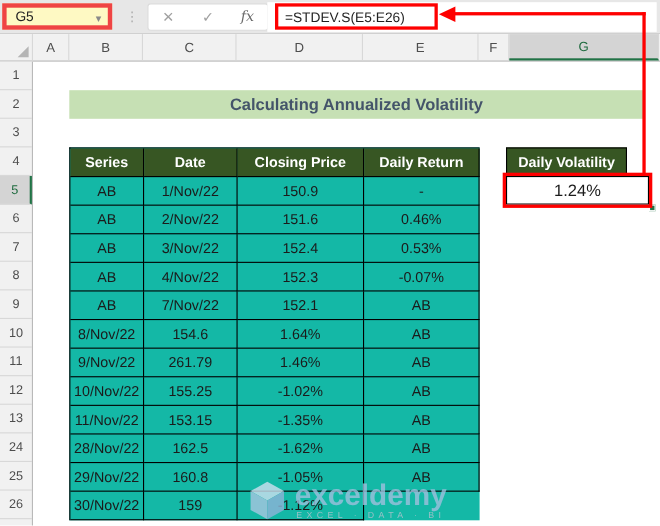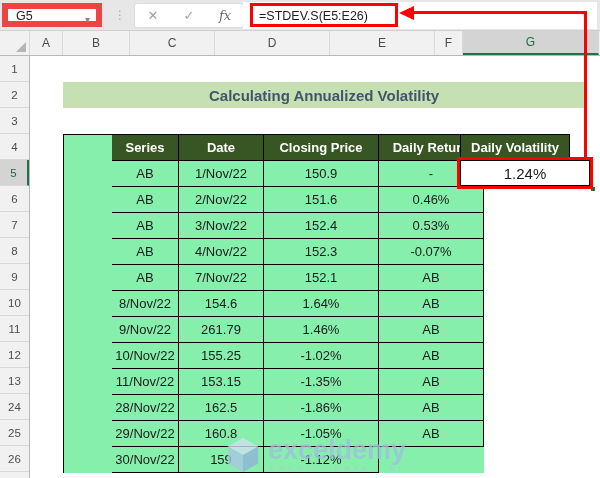--- a/index.html
+++ b/index.html
@@ -5,22 +5,22 @@
   :root{
     --header-green:#375623; --banner-green:#c6e0b4; --selection-green:#217346;
     --annotation-red:#fe0000; --watermark-blue:#9fc0de; --title-text:#44546a;
   }
   *{box-sizing:border-box;margin:0;padding:0;font-family:"Liberation Sans","DejaVu Sans",sans-serif;}
   body{background:#fff;}
   #stage{position:relative;width:600px;height:478px;background:#fff;overflow:hidden;}
 
   
   .topbar{position:absolute;left:0;top:0;width:600px;height:31px;background:#e7e7e7;border-bottom:1px solid #d0d0d0;}
-  .namebox{position:absolute;left:2px;top:3px;width:100px;height:24px;background:#ffffff;border:6px solid #ef4444;
-    display:flex;align-items:flex-start;padding-left:8px;font-size:12.5px;color:#222;}
+  .namebox{position:absolute;left:2px;top:3px;width:100px;height:24px;background:#fef9c3;border:4px solid #ef4444;
+    display:flex;align-items:center;padding-left:8px;font-size:12.5px;color:#222;}
   .namebox .caret{position:absolute;right:6px;top:5px;color:#8a8a8a;font-size:10px;}
   .vdots{position:absolute;left:114px;top:4px;width:12px;height:22px;color:#ababab;font-size:12px;
     display:flex;align-items:center;justify-content:center;letter-spacing:0;}
   .fxgroup{position:absolute;left:134px;top:3px;width:110px;height:25px;background:#fff;border:1px solid #dcdcdc;border-radius:3px;
     display:flex;align-items:center;justify-content:space-around;}
   .fxgroup .icon{color:#a0a0a0;font-size:13px;width:30px;text-align:center;cursor:default;}
   .fxgroup .fx{font-family:"DejaVu Serif","Liberation Serif",serif;font-style:italic;color:#6b6b6b;font-size:13px;}
   .fbar{position:absolute;left:243px;top:2px;width:354px;height:27px;background:#fff;
     display:flex;align-items:center;}
   .fbar .ftext{padding-left:16px;font-size:12.5px;color:#1f1f1f;}
@@ -45,21 +45,21 @@
   .rowhead{width:29px;height:26px;border-bottom:1px solid #d8d8d8;display:flex;align-items:center;justify-content:center;
     font-size:11.5px;color:#4d4d4d;}
   .rowhead.sel{background:#d4d4d4;color:#1f6b3f;border-right:2px solid var(--selection-green);}
 
   
   .banner{position:absolute;left:63px;top:82px;width:522px;height:26px;background:var(--banner-green);
     display:flex;align-items:center;justify-content:center;font-size:15px;font-weight:bold;color:var(--title-text);}
 
   
   .xltable{position:absolute;left:63px;top:134px;display:grid;grid-template-columns:67px 85px 115px 105px;
-    grid-auto-rows:26px;border-top:1px solid #000;border-left:1px solid #000;background:#86efac;padding-left:48px;}
+    grid-auto-rows:26px;border-top:1px solid #000;border-left:1px solid #000;background:#14b8a6;}
   .xltable .th{background:var(--header-green);color:#fff;font-weight:bold;font-size:13px;
     border-right:1px solid #000;border-bottom:1px solid #000;display:flex;align-items:center;justify-content:center;}
   .xltable .td{font-size:13px;color:#1b1b1b;border-right:1px solid #000;border-bottom:1px solid #000;
     display:flex;align-items:center;justify-content:center;background:transparent;}
 
   
   .dvhead{position:absolute;left:460px;top:134px;width:110px;height:26px;background:var(--header-green);
     border:1px solid #000;color:#fff;font-weight:bold;font-size:13px;display:flex;align-items:center;justify-content:center;}
   .dvval{position:absolute;left:460px;top:160px;width:130px;height:26px;background:#fff;border:1px solid #000;
     font-size:15px;color:#1b1b1b;display:flex;align-items:center;justify-content:center;}
@@ -170,21 +170,21 @@
       <div class="td">10/Nov/22</div>
       <div class="td">155.25</div>
       <div class="td">-1.02%</div>
       <div class="td">AB</div>
       <div class="td">11/Nov/22</div>
       <div class="td">153.15</div>
       <div class="td">-1.35%</div>
       <div class="td">AB</div>
       <div class="td">28/Nov/22</div>
       <div class="td">162.5</div>
-      <div class="td">-1.86%</div>
+      <div class="td">-1.62%</div>
       <div class="td">AB</div>
       <div class="td">29/Nov/22</div>
       <div class="td">160.8</div>
       <div class="td">-1.05%</div>
       <div class="td">AB</div>
       <div class="td">30/Nov/22</div>
       <div class="td">159</div>
       <div class="td">-1.12%</div>
     </div>
 

